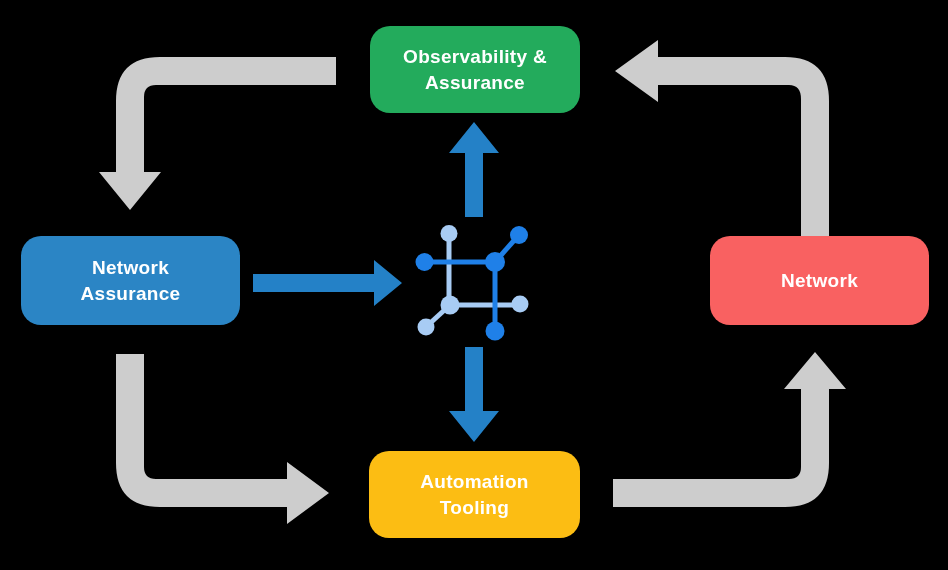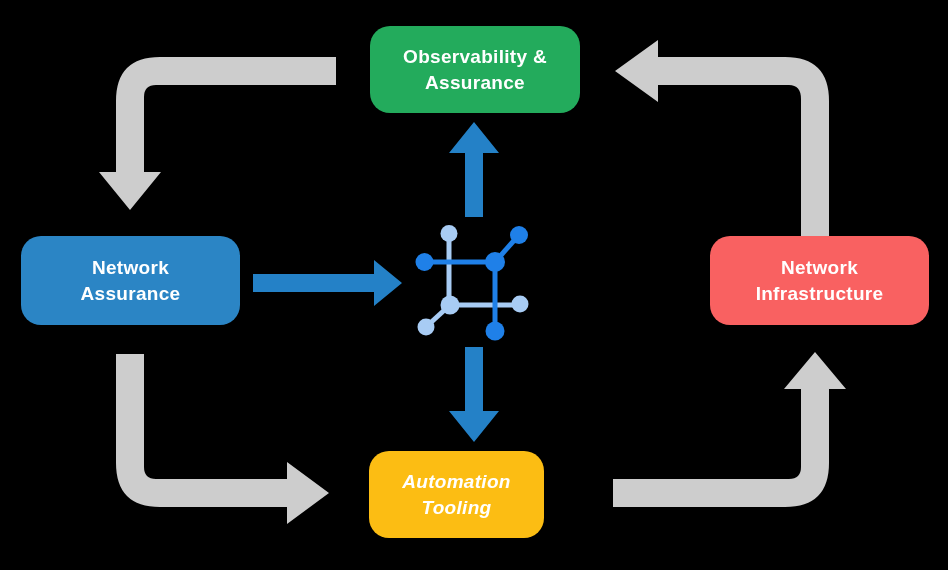--- a/index.html
+++ b/index.html
@@ -34,21 +34,21 @@
     color: #ffffff;
     font-size: 19px;
     font-weight: bold;
     line-height: 26px;
     letter-spacing: 0.3px;
     text-align: center;
   }
   .node-green  { left: 370px; top: 26px;  width: 210px; height: 87px; background: #23AB5C; }
   .node-blue   { left: 21px;  top: 236px; width: 219px; height: 89px; background: #2B85C5; }
   .node-red    { left: 710px; top: 236px; width: 219px; height: 89px; background: #F96161; }
-  .node-yellow { left: 369px; top: 451px; width: 175px; height: 87px; background: #FCBD13; font-style: italic; }
+  .node-yellow { left: 369px; top: 451px; width: 211px; height: 87px; background: #FCBD13; }
   .gray-arrow { fill: #CDCDCD; }
   .blue-arrow { fill: #2481C7; }
   .icon-line-light { stroke: #A8CCF4; stroke-width: 5; fill: none; }
   .icon-line-dark  { stroke: #1F80E8; stroke-width: 5; fill: none; }
   .icon-node-light { fill: #A8CCF4; }
   .icon-node-dark  { fill: #1F80E8; }
 </style>
 </head>
 <body>
 
@@ -100,21 +100,20 @@
     <span>Assurance</span>
   </div>
 
   <div class="node node-blue" style="background: rgb(43, 133, 197);">
     <span>Network</span>
     <span>Assurance</span>
   </div>
 
   <div class="node node-red" style="background: rgb(249, 97, 97);">
     <span>Network</span>
-    <span>Infrastructure</span>
   </div>
 
   <div class="node node-yellow" style="background: rgb(252, 189, 19);">
     <span>Automation</span>
     <span>Tooling</span>
   </div>
 
 </div>
 
 </body></html>

